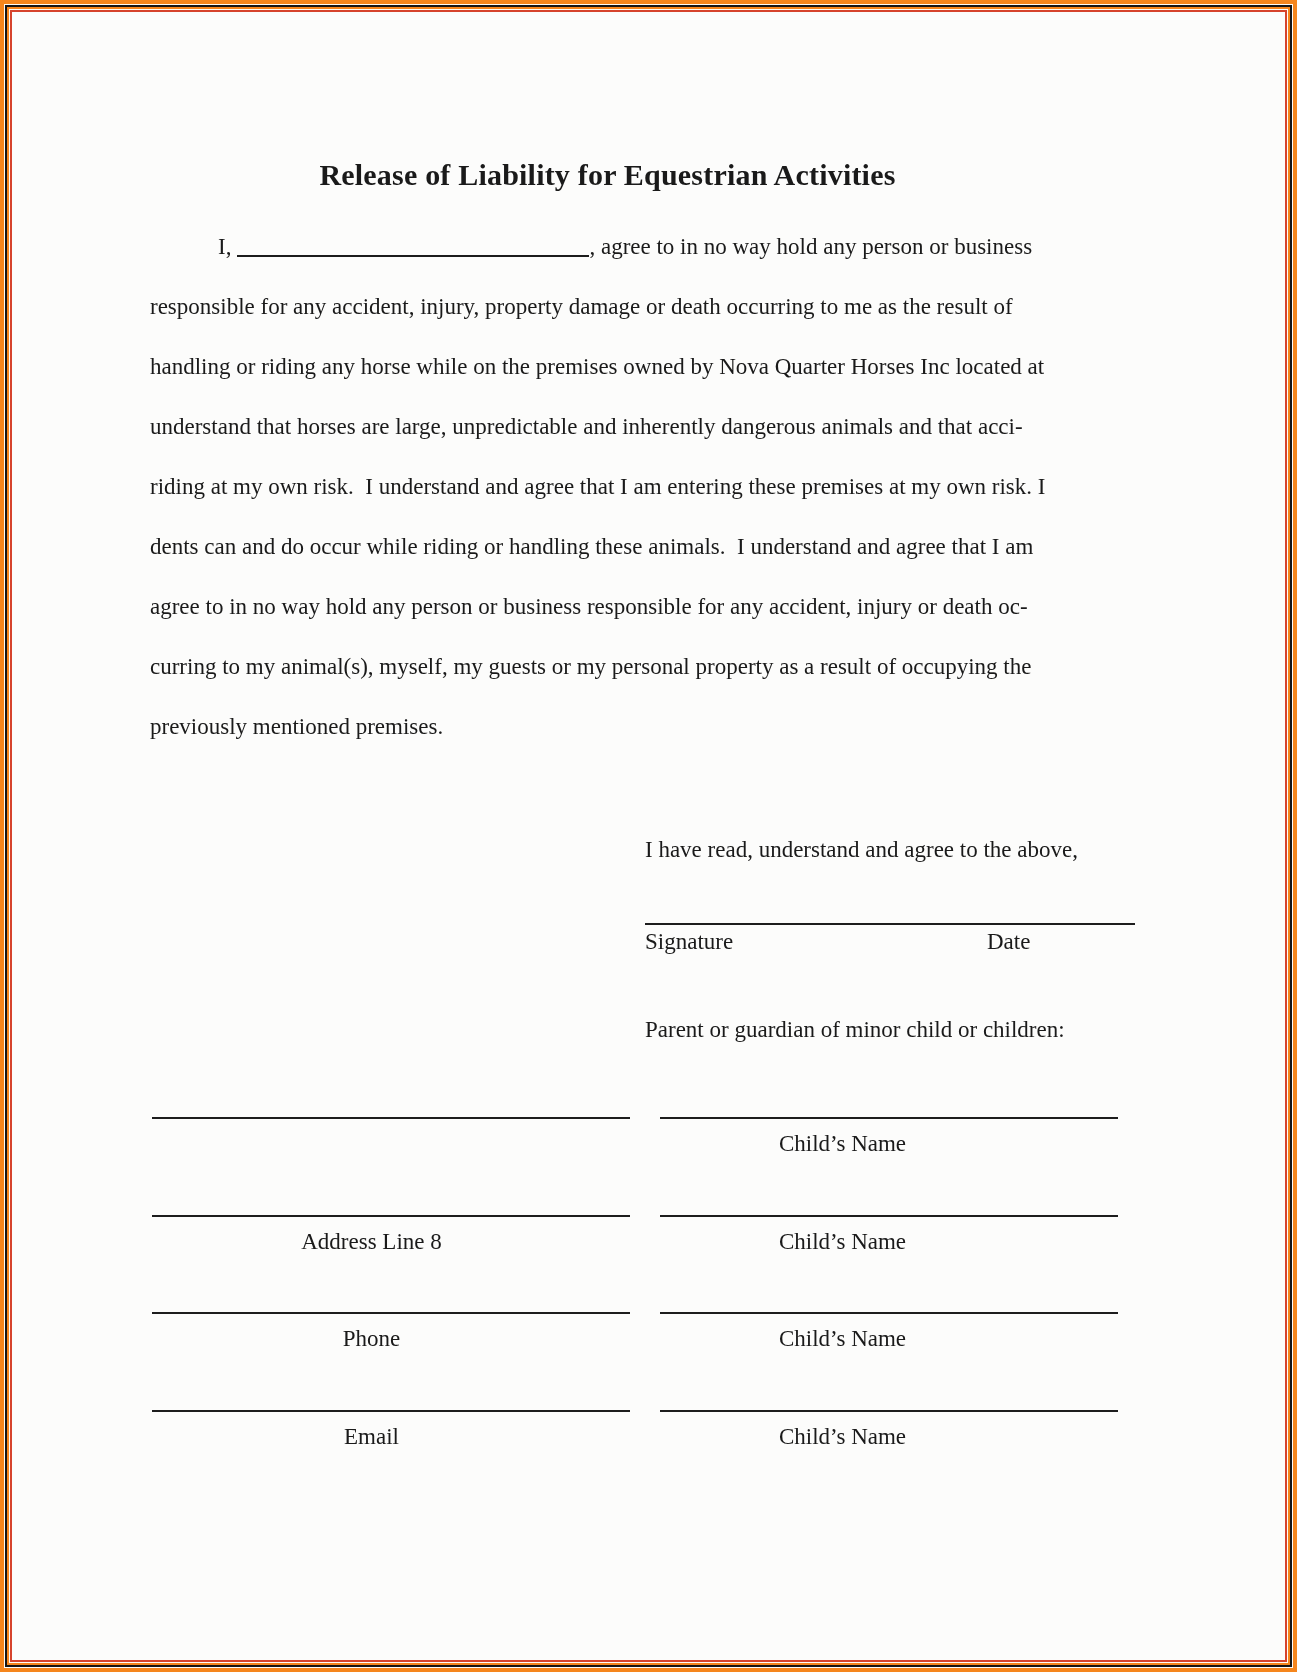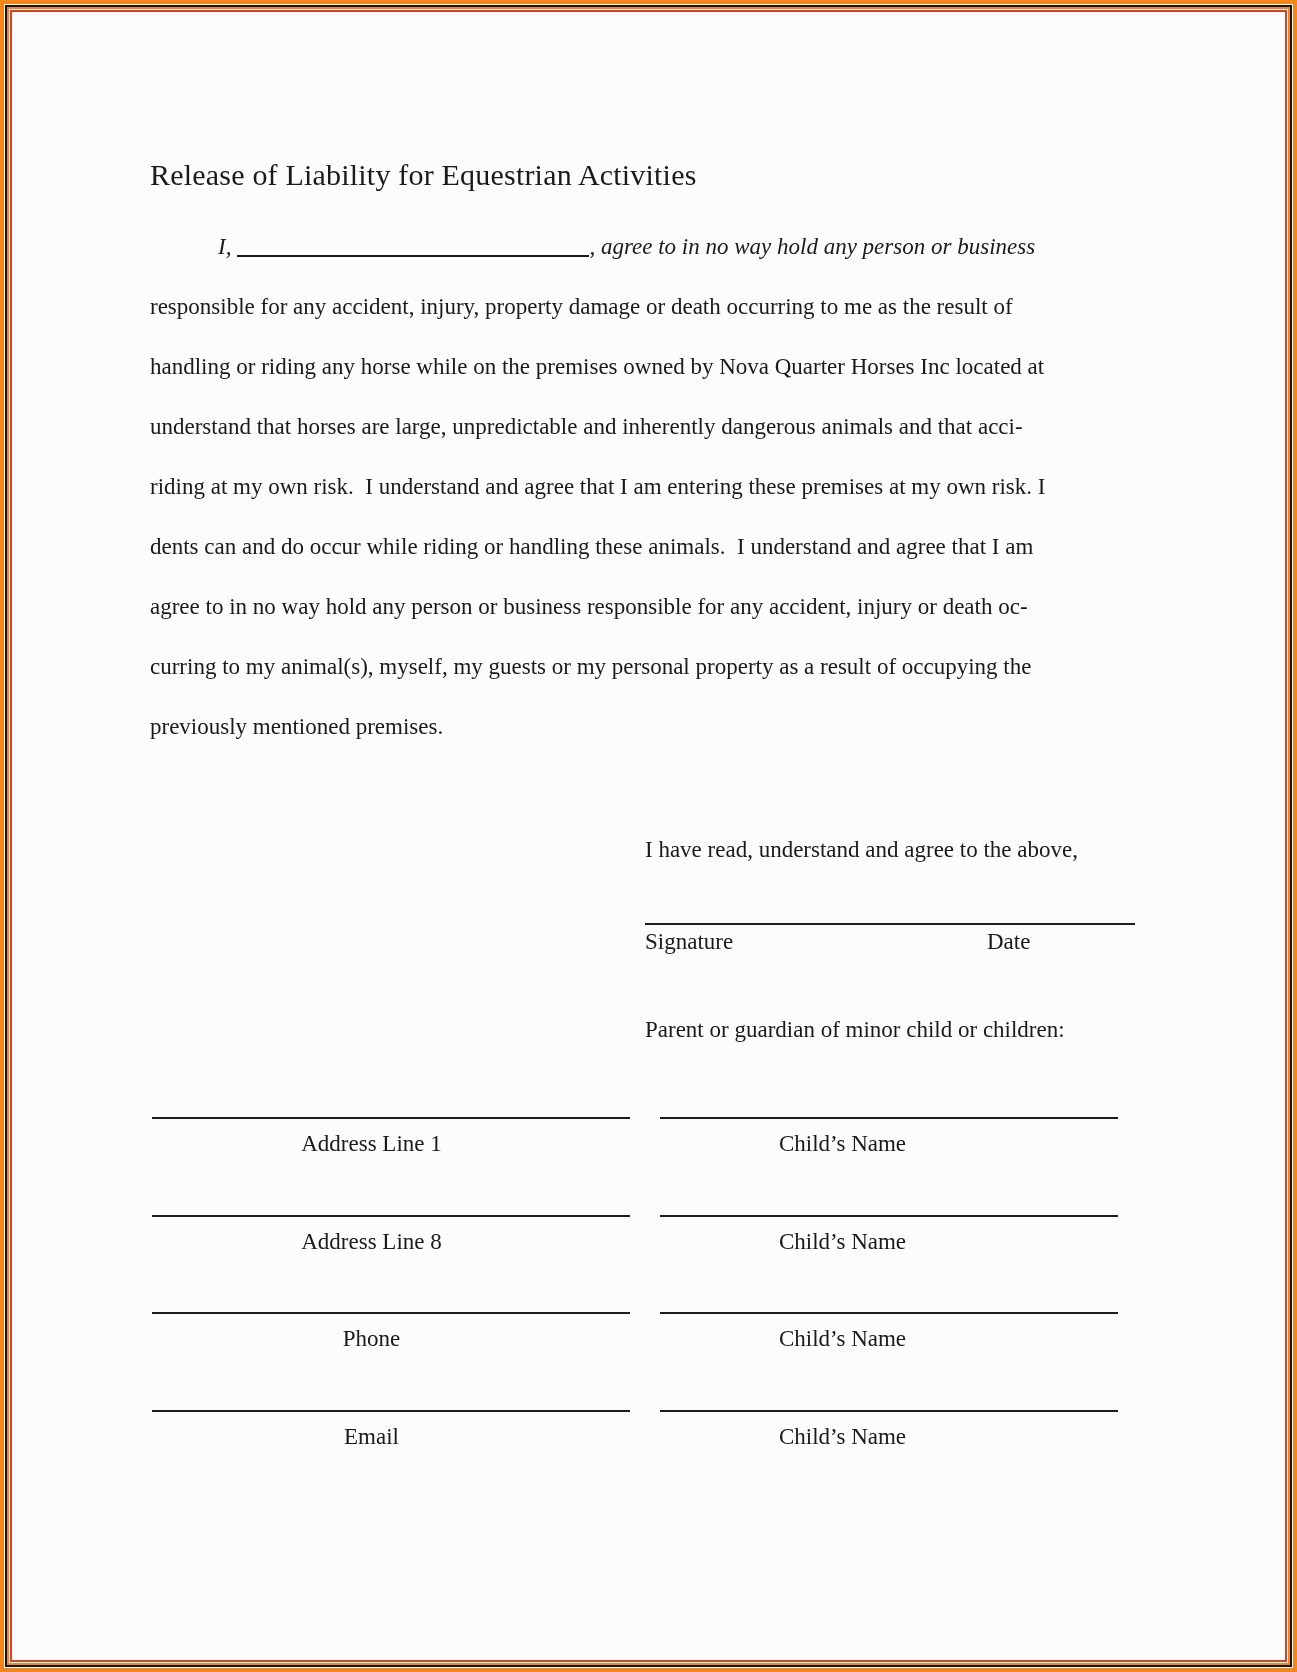--- a/index.html
+++ b/index.html
@@ -5,25 +5,25 @@
   html,body{margin:0;padding:0;background:#fff;}
   .b1{width:1297px;height:1672px;box-sizing:border-box;background:#f5861d;padding:4px;}
   .b2{width:100%;height:100%;box-sizing:border-box;background:#fdfcf8;padding:1px;}
   .b3{width:100%;height:100%;box-sizing:border-box;background:#151515;padding:2px;}
   .b4{width:100%;height:100%;box-sizing:border-box;background:#f5861d;padding:2px;}
   .b5{width:100%;height:100%;box-sizing:border-box;background:#fdfcf8;padding:1px;}
   .b6{width:100%;height:100%;box-sizing:border-box;background:#d6432c;padding:2px;}
   .page{position:relative;width:100%;height:100%;box-sizing:border-box;background:#fcfcfb;
         font-family:"Liberation Serif","DejaVu Serif",serif;color:#1a1a1a;overflow:hidden;}
   .abs{position:absolute;}
-  .doc-title{left:138px;top:146px;width:915px;
-             font-size:30px;font-weight:normal;letter-spacing:0.2px;}
+  .doc-title{left:138px;top:146px;width:915px;text-align:center;
+             font-size:30px;font-weight:bold;letter-spacing:0.2px;}
   .para{left:138px;top:205px;width:930px;font-size:23px;}
   .pline{line-height:60px;white-space:pre;}
-  .pline.indent{text-indent:68px;font-style:italic;}
+  .pline.indent{text-indent:68px;}
   .blank{display:inline-block;width:352px;height:0.6em;margin-left:6px;
          border-bottom:2px solid #1c1c1c;position:relative;top:3px;}
   .stmt{left:633px;top:825px;font-size:23px;white-space:pre;}
   .hline{height:0;border-top:2px solid #1d1d1d;}
   .sig-line{left:633px;top:911px;width:490px;}
   .sig-label{left:633px;top:917px;font-size:23px;}
   .date-label{left:975px;top:917px;font-size:23px;}
   .guardian{left:633px;top:1005px;font-size:23px;white-space:pre;}
   .fline-left{left:140px;width:478px;}
   .fline-right{left:648px;width:458px;}
@@ -59,21 +59,20 @@
         <div class="abs stmt">I have read, understand and agree to the above,</div>
 
         <div class="abs hline sig-line"></div>
         <div class="abs sig-label">Signature</div>
         <div class="abs date-label">Date</div>
 
         <div class="abs guardian">Parent or guardian of minor child or children:</div>
 
         <div class="abs hline fline-left" style="top:1105px;"></div>
         <div class="abs hline fline-right" style="top:1105px;"></div>
-        <div class="abs flabel flabel-left" style="top:1119px;">Address Line 1</div>
         <div class="abs flabel flabel-right" style="top:1119px;">Child’s Name</div>
 
         <div class="abs hline fline-left" style="top:1203px;"></div>
         <div class="abs hline fline-right" style="top:1203px;"></div>
         <div class="abs flabel flabel-left" style="top:1217px;">Address Line 8</div>
         <div class="abs flabel flabel-right" style="top:1217px;">Child’s Name</div>
 
         <div class="abs hline fline-left" style="top:1300px;"></div>
         <div class="abs hline fline-right" style="top:1300px;"></div>
         <div class="abs flabel flabel-left" style="top:1314px;">Phone</div>

